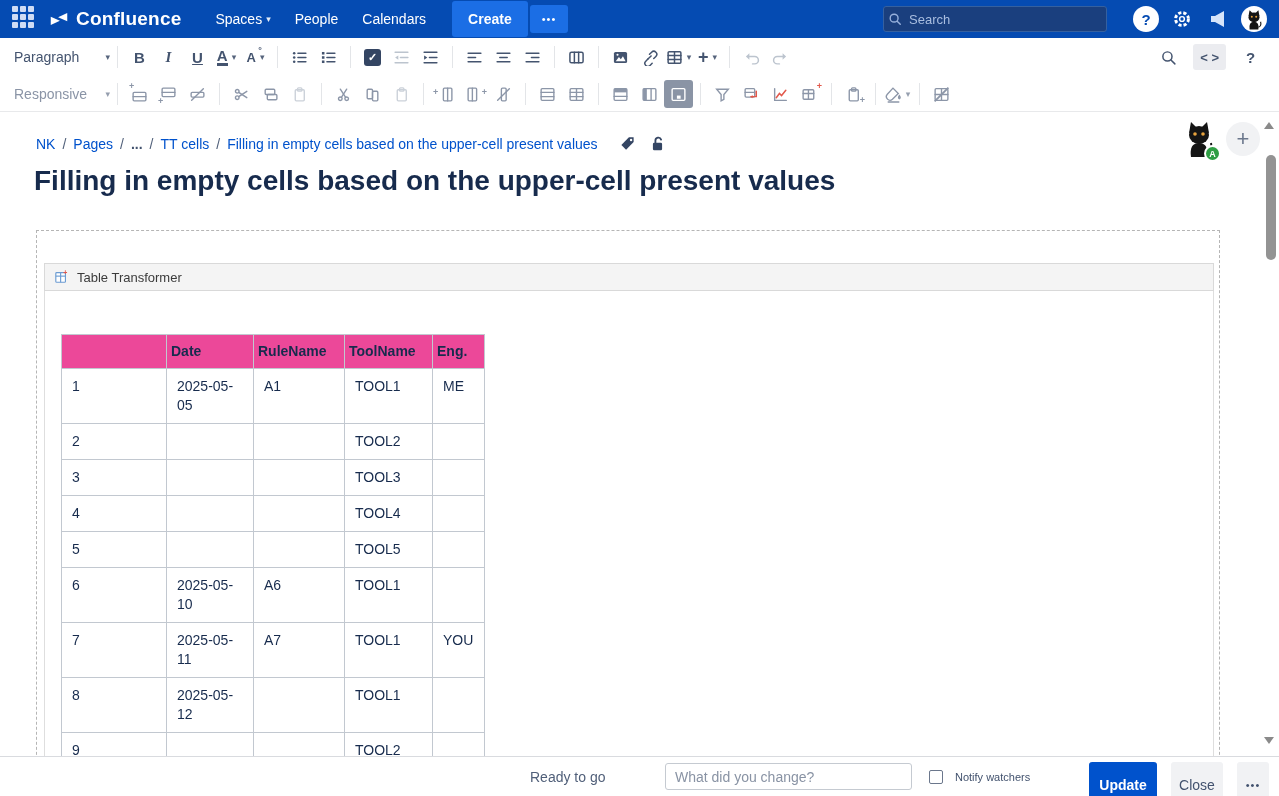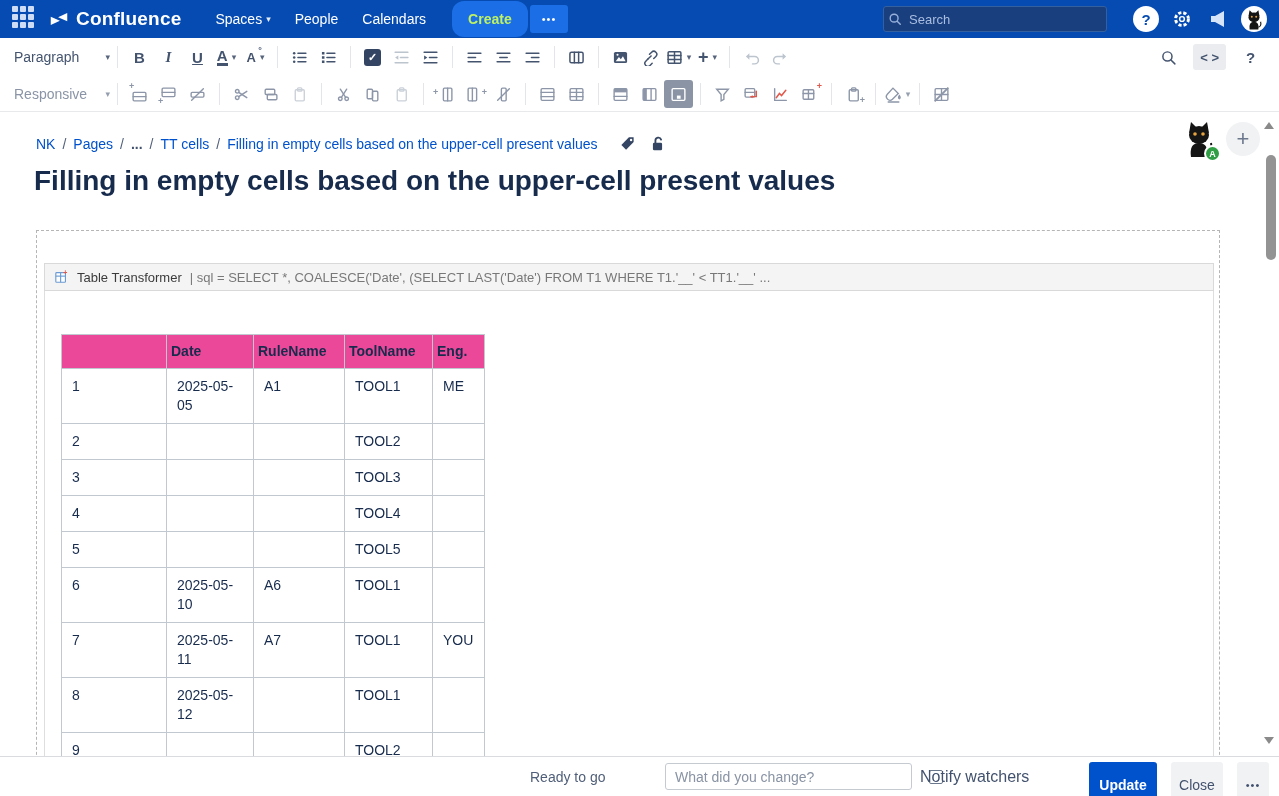--- a/index.html
+++ b/index.html
@@ -10,22 +10,22 @@
   
   .topnav { position:absolute; top:0; left:0; width:1279px; height:38px;
             background:#054BB2; display:flex; align-items:center; padding:0 12px; }
   .appgrid { width:26px; height:26px; display:grid; grid-template-columns:repeat(3,6px);
              grid-template-rows:repeat(3,6px); gap:2px; margin-right:10px; cursor:pointer; }
   .appgrid span { background:#cfdcf5; border-radius:1px; }
   .nav-logo { display:flex; align-items:center; gap:6px; margin-right:22px; }
   .nav-logo .logo-text { color:#fff; font-size:19px; font-weight:bold; letter-spacing:.2px; }
   .nav-item { color:#fff; font-size:14px; margin:0 12px; display:flex; align-items:center; cursor:pointer; }
   .chev { font-size:9px; margin-left:4px; opacity:.9; }
-  .nav-create { background:#1B6EE5; color:#bef264; font-size:14px; font-weight:bold;
-                border:none; border-radius:12px; height:36px; padding:0 16px; margin-left:14px; cursor:pointer; }
+  .nav-create { background:#1B6EE5; color:#ffffff; font-size:14px; font-weight:bold;
+                border:none; border-radius:3px; height:36px; padding:0 16px; margin-left:14px; cursor:pointer; }
   .nav-more { background:#1B6EE5; color:#fff; font-size:11px; letter-spacing:1px;
               border:none; border-radius:3px; height:28px; padding:0 12px; margin-left:2px; cursor:pointer; }
   .nav-spacer { flex:1; }
   .nav-search { width:224px; height:26px; background:#1A3F7E; border:1px solid #35609F;
                 border-radius:3px; display:flex; align-items:center; padding:0 4px; margin-right:16px; }
   .nav-search input { background:transparent; border:none; outline:none; color:#cdd9ef;
                       font-size:13px; width:180px; margin-left:7px; font-family:"Liberation Sans",sans-serif; }
   .nav-search input::placeholder { color:#A9BEE0; }
   .nav-ico { width:26px; height:26px; display:flex; align-items:center; justify-content:center;
              margin-left:10px; cursor:pointer; }
@@ -104,21 +104,21 @@
   
   .footer { position:absolute; left:0; bottom:0; width:1279px; height:40px; background:#fff;
             border-top:1px solid #D9DBDF; z-index:5; }
   .f-status { position:absolute; left:530px; top:0; line-height:40px; color:#505F79; font-size:14px; }
   .f-input { position:absolute; left:665px; top:6px; width:247px; height:27px; border:1px solid #C5CAD1;
              border-radius:3px; padding:0 9px; font-size:14px; color:#172B4D; outline:none;
              font-family:"Liberation Sans",sans-serif; }
   .f-input::placeholder { color:#8993A4; }
   .f-check { position:absolute; left:929px; top:13px; width:14px; height:14px; border:1px solid #6B778C;
              border-radius:2px; background:#fff; cursor:pointer; }
-  .f-checklabel { position:absolute; left:920px; top:0; line-height:40px; color:#42526E; font-size:16px; cursor:pointer; }
+  .f-checklabel { position:absolute; left:955px; top:0; line-height:40px; color:#42526E; font-size:11px; cursor:pointer; }
   .f-btn { position:absolute; top:5px; height:45px; border:none; border-radius:3px; font-size:14px;
            cursor:pointer; font-family:"Liberation Sans",sans-serif; }
   .f-update { left:1089px; width:68px; background:#0052CC; color:#fff; font-weight:bold; }
   .f-close  { left:1171px; width:52px; background:#F1F2F4; color:#42526E; }
   .f-more   { left:1237px; width:32px; background:#F1F2F4; color:#42526E; font-size:11px; letter-spacing:1px; }
 
   
   .sb-up { position:absolute; right:5px; top:122px; width:0; height:0;
            border-left:5px solid transparent; border-right:5px solid transparent;
            border-bottom:7px solid #8A8A8A; cursor:pointer; }
@@ -575,21 +575,20 @@
     <div class="macro-header">
       <span class="macro-ico">
         <svg width="15" height="14" viewBox="0 0 16 16">
           <rect x="1.5" y="3" width="11" height="11" rx="1" stroke="#6B9BD2" fill="#fff" stroke-width="1.3"></rect>
           <line x1="1.5" y1="7" x2="12.5" y2="7" stroke="#6B9BD2" stroke-width="1.3"></line>
           <line x1="7" y1="3" x2="7" y2="14" stroke="#6B9BD2" stroke-width="1.3"></line>
           <text x="10" y="5.5" font-size="8" font-weight="bold" fill="#E2584B">+</text>
         </svg>
       </span>
       <span class="macro-name">Table Transformer</span>
-      <span class="macro-params">| sql = SELECT *, COALESCE('Date', (SELECT LAST('Date') FROM T1 WHERE T1.'__' &lt; TT1.'__' ...</span>
     </div>
 
     <div class="macro-body">
       <table class="grid">
         <colgroup>
           <col style="width:105px">
             <col style="width:87px">
             <col style="width:91px">
             <col style="width:88px">
             <col style="width:52px">

